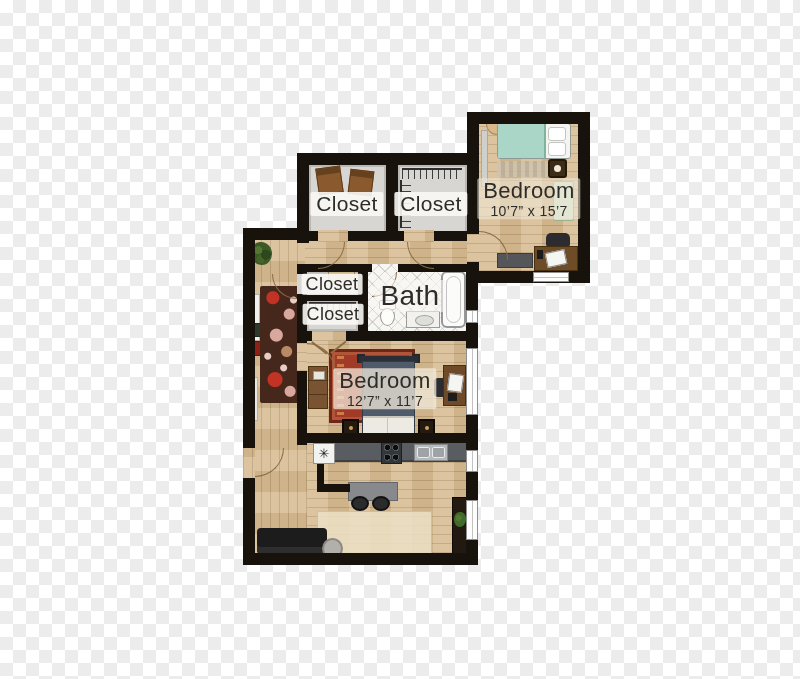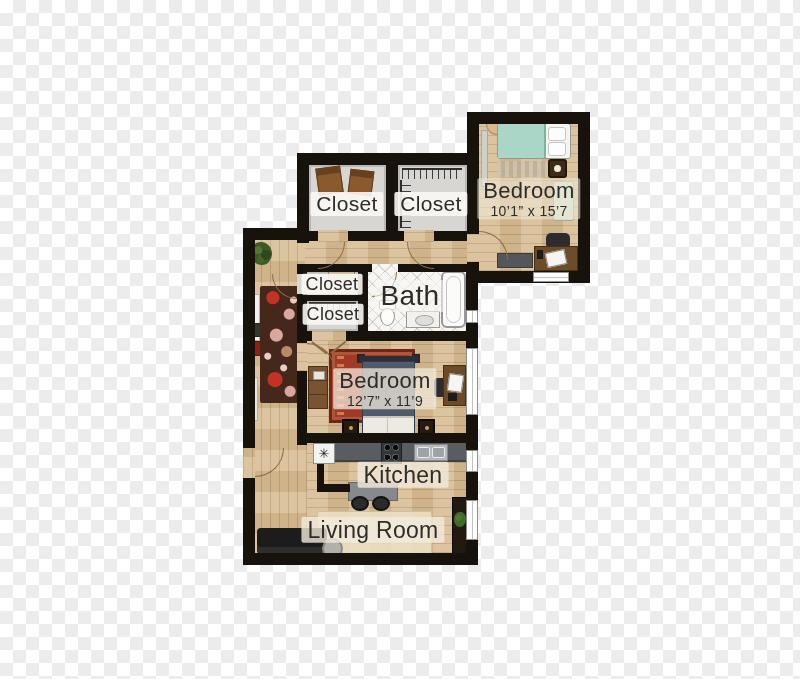--- a/index.html
+++ b/index.html
@@ -189,25 +189,23 @@
   <div class="window h" style="left:533px;top:272px;width:36px;height:10px;"></div>
   <div class="window" style="left:466px;top:310px;width:12px;height:13px;"></div>
   <div class="window" style="left:466px;top:348px;width:12px;height:67px;"></div>
   <div class="window" style="left:466px;top:450px;width:12px;height:22px;"></div>
   <div class="window" style="left:466px;top:500px;width:12px;height:40px;"></div>
 
   <div class="label onGray" style="left:347px;top:204px;">Closet</div>
   <div class="label onGray" style="left:431px;top:204px;">Closet</div>
   <div class="label" style="left:529px;top:199px;background:rgba(242,235,220,.55);">
     <div style="font-size:22px;">Bedroom</div>
-    <div class="dims">10’1” x 15’7</div>
+    <div class="dims">10’7” x 15’7</div>
   </div>
   <div class="label onGray" style="left:332px;top:284px;font-size:18px;padding:0 4px;">Closet</div>
   <div class="label onGray" style="left:333px;top:314px;font-size:18px;padding:0 4px;">Closet</div>
   <div class="label" style="left:410px;top:296px;background:rgba(250,248,245,.6);font-size:28px;">Bath</div>
   <div class="label" style="left:385px;top:389px;background:rgba(242,235,220,.75);">
     <div style="font-size:22px;">Bedroom</div>
-    <div class="dims">12’7” x 11’9</div>
-  </div>
-  <div class="label" style="left:403px;top:475px;font-size:23px;">Kitchen</div>
-  <div class="label" style="left:373px;top:530px;font-size:23px;">Living Room</div>
+    <div class="dims">12’7” x 11’7</div>
+  </div>
 
 </div>
 
 </body></html>

